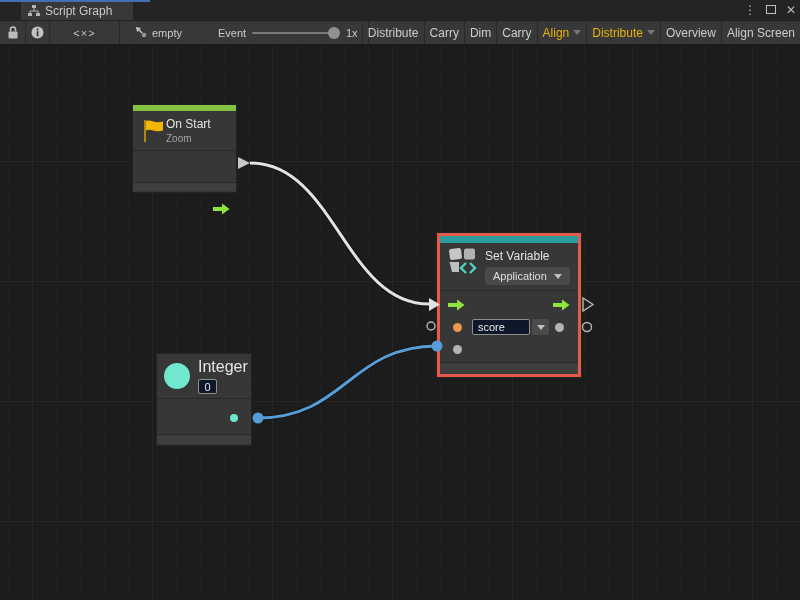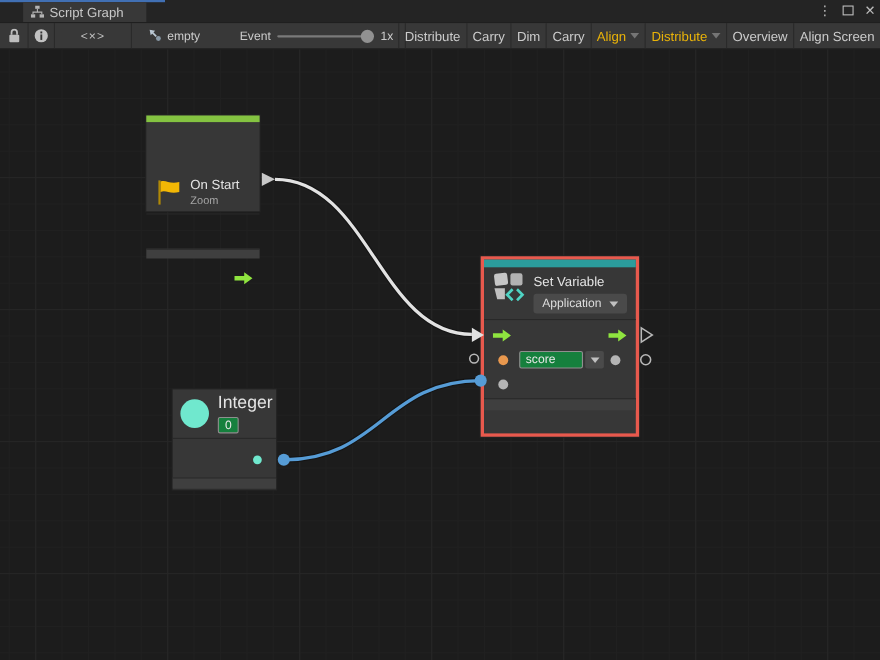--- a/index.html
+++ b/index.html
@@ -40,34 +40,34 @@
       linear-gradient(90deg, #202020 1px, transparent 1px);
     background-size:120px 120px,120px 120px,24px 24px,24px 24px;
     background-position:0 116px, 32px 0, 0 20px, 8px 0; }
 
   .wires { position:absolute; left:0; top:0; width:800px; height:600px; z-index:3; pointer-events:none; }
 
   
   .node { position:absolute; background:#373737; box-shadow:0 0 0 1px #232323; z-index:2; color:#e4e4e4; }
   .divider { height:1px; background:#282828; }
   .footer { background:#3f3f3f; border-top:1px solid #282828; }
-  .valuebox { background:#15803d; border:1px solid #8f8f8f; border-radius:2px; color:#e8e8e8;
+  .valuebox { background:#0f172a; border:1px solid #8f8f8f; border-radius:2px; color:#e8e8e8;
     display:flex; align-items:center; }
 
   
   .node-onstart { left:133px; top:105px; width:103px; height:87px; }
   .onstart-bar { height:6px; }
-  .onstart-head { height:39px; display:flex; align-items:center; gap:7px; padding-left:8px;margin-top:44px; }
+  .onstart-head { height:39px; display:flex; align-items:center; padding-left:8px; }
   .onstart-title { font-size:12px; line-height:13px; }
   .onstart-sub { font-size:10px; color:#a5a5a5; margin-top:2px; }
   .onstart-ports { position:relative; height:31px; }
   .onstart-footer { height:9px; }
 
   
-  .node-setvar { left:437px; top:233px; width:144px; height:164px; border:3px solid #e8594d; background:#373737; }
+  .node-setvar { left:437px; top:233px; width:144px; height:144px; border:3px solid #e8594d; background:#373737; }
   .setvar-bar { height:7px; }
   .setvar-head { height:47px; display:flex; padding:4px 6px 0 9px; gap:7px; }
   .setvar-title { font-size:12px; margin-top:2px; }
   .setvar-dd { margin-top:4px; height:18px; background:#4a4a4a; border-radius:3px; display:inline-flex;
     align-items:center; gap:7px; padding:0 8px; font-size:11px; color:#dddddd; }
   .setvar-rows { position:relative; height:71px; }
   .svrow { position:absolute; left:0; width:100%; height:22px; }
   .dot { border-radius:50%; position:absolute; }
   .score-field { position:absolute; left:32px; top:3px; width:58px; height:16px; font-size:11px; padding-left:5px; }
   .score-dd { position:absolute; left:92px; top:3px; width:17px; height:16px; background:#4a4a4a; border-radius:2px;

